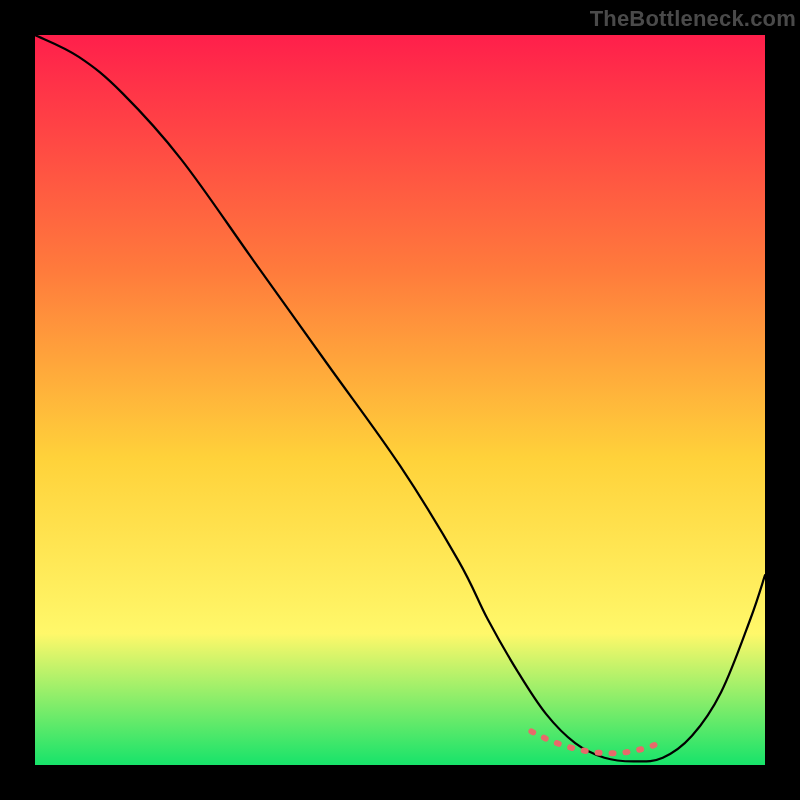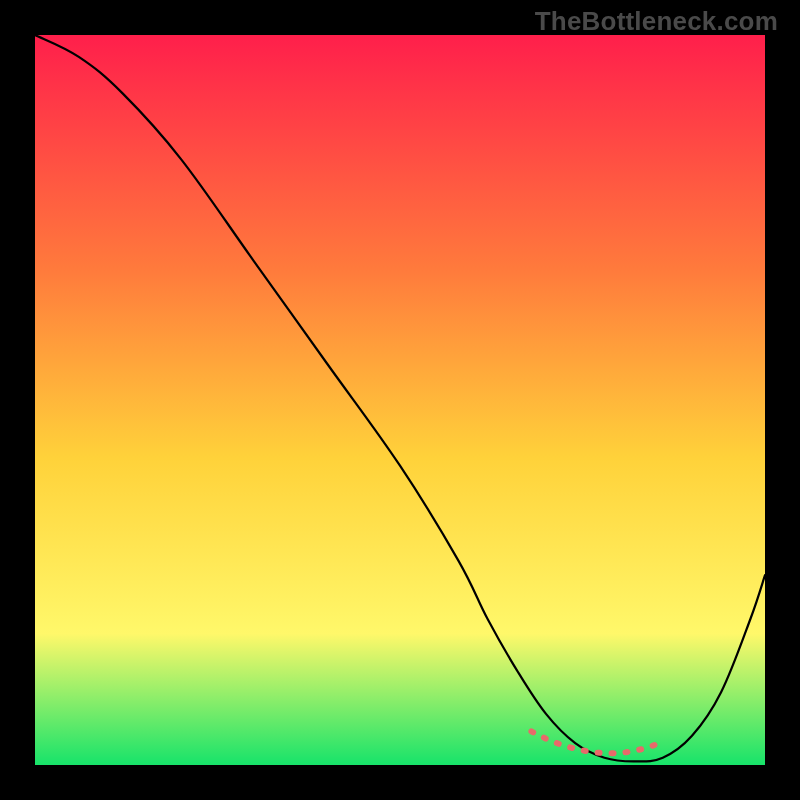--- a/index.html
+++ b/index.html
@@ -12,24 +12,24 @@
   }
   .stage {
     position: relative;
     width: 800px;
     height: 800px;
     background: #000;
   }
   .watermark {
     position: absolute;
     top: 6px;
-    right: 22px;
+    right: 4px;
     color: #4a4a4a;
     font-family: Arial, Helvetica, sans-serif;
-    font-size: 26px;
+    font-size: 22px;
     font-weight: 600;
     letter-spacing: 0.2px;
     user-select: none;
   }
   svg {
     display: block;
   }
   .curve {
     fill: none;
     stroke: #000;

